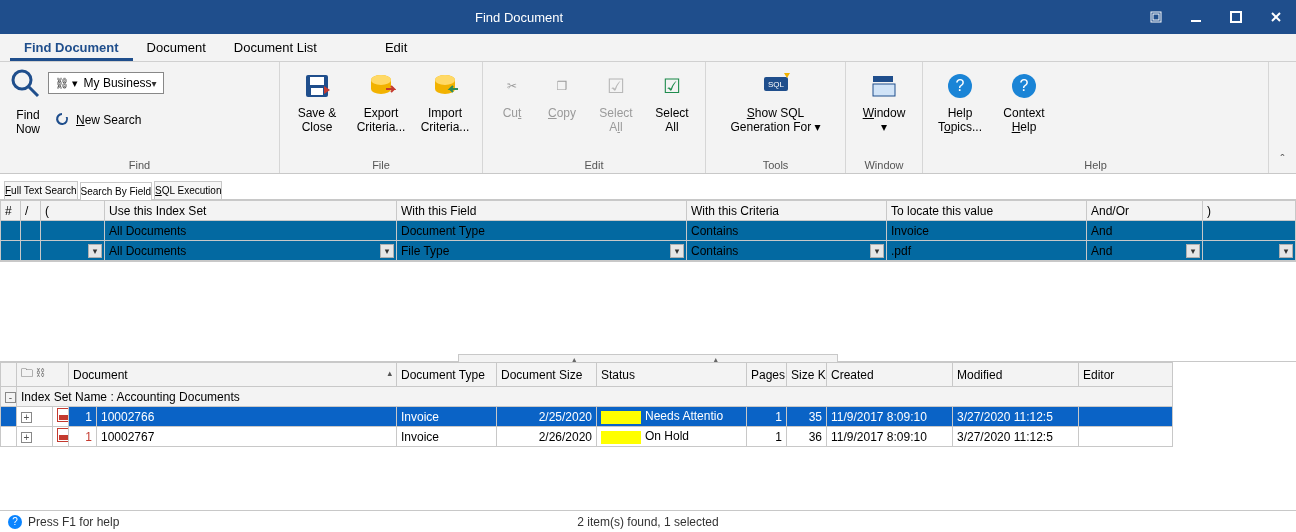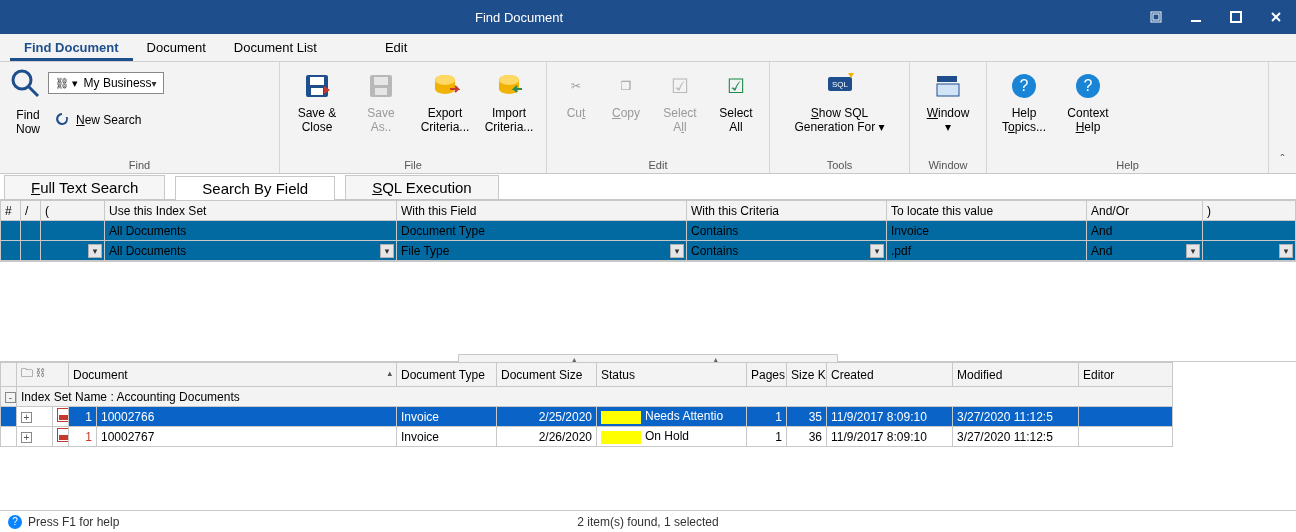--- a/index.html
+++ b/index.html
@@ -143,24 +143,24 @@
     border-bottom: 1px solid #c8c8c8;
     display:flex;
     align-items:flex-end;
     padding-left: 4px;
     background:#fff;
     padding-top:2px;
   }
   .search-tab {
     border:1px solid #c8c8c8;
     border-bottom:none;
-    padding: 3px 26px;
-    font-size:15px;
+    padding: 3px 0;
+    font-size:10px;
     background:#f6f6f6;
-    margin-right:10px;
+    margin-right:2px;
     cursor:pointer;
   }
   .search-tab.active { background:#fff; position:relative; top:1px; }
 
   
   .criteria {
     border-bottom:1px solid #c8c8c8;
   }
   .criteria table { border-collapse: collapse; width:100%; table-layout: fixed; }
   .criteria th, .criteria td {
@@ -331,31 +331,20 @@
         <div class="ribbon-icon">
           <svg width="30" height="30" viewBox="0 0 30 30">
               <rect x="4" y="4" width="22" height="22" fill="#1f4e8c" rx="2"></rect>
               <rect x="8" y="6" width="14" height="8" fill="#fff"></rect>
               <rect x="9" y="17" width="12" height="7" fill="#fff"></rect>
               <path d="M22 23 l6 -4 l-6 -4 z" fill="#c43a2f"></path>
             </svg>
         </div>
         <span style="white-space:pre-line">Save &amp;
 Close</span>
-      </div>
-      <div class="ribbon-btn dim">
-        <div class="ribbon-icon">
-          <svg width="30" height="30" viewBox="0 0 30 30">
-              <rect x="4" y="4" width="22" height="22" fill="#b8b8b8" rx="2"></rect>
-              <rect x="8" y="6" width="14" height="8" fill="#e6e6e6"></rect>
-              <rect x="9" y="17" width="12" height="7" fill="#e6e6e6"></rect>
-            </svg>
-        </div>
-        <span style="white-space:pre-line">Save
-As..</span>
       </div>
       <div class="ribbon-btn">
         <div class="ribbon-icon">
           <svg width="30" height="30" viewBox="0 0 30 30">
               <ellipse cx="15" cy="9" rx="10" ry="5" fill="#f2b200"></ellipse>
               <path d="M5 9 v9 a10 5 0 0 0 20 0 v-9" fill="#f2b200"></path>
               <ellipse cx="15" cy="9" rx="10" ry="5" fill="#ffd966"></ellipse>
               <path d="M20 18 l8 0 l-3 -3 m3 3 l-3 3" stroke="#c43a2f" stroke-width="2" fill="none"></path>
             </svg>
         </div>

